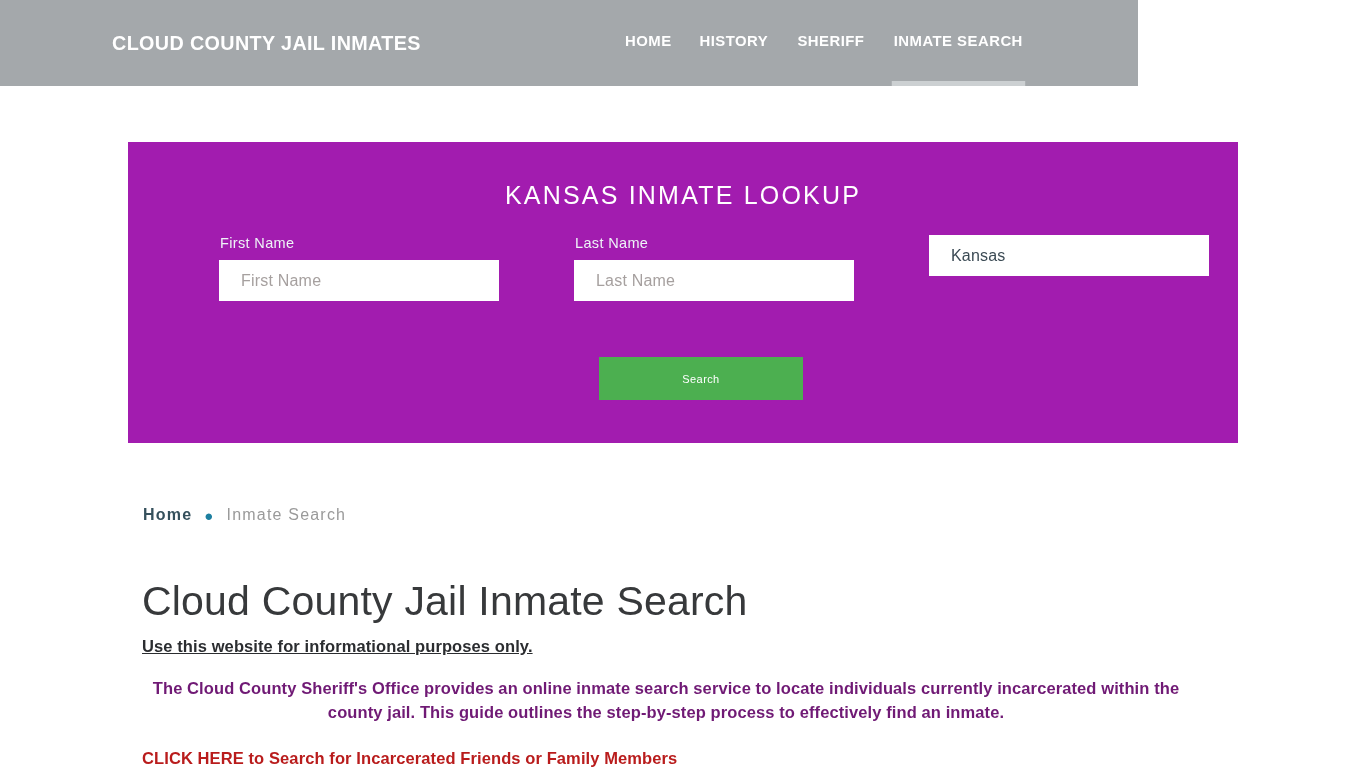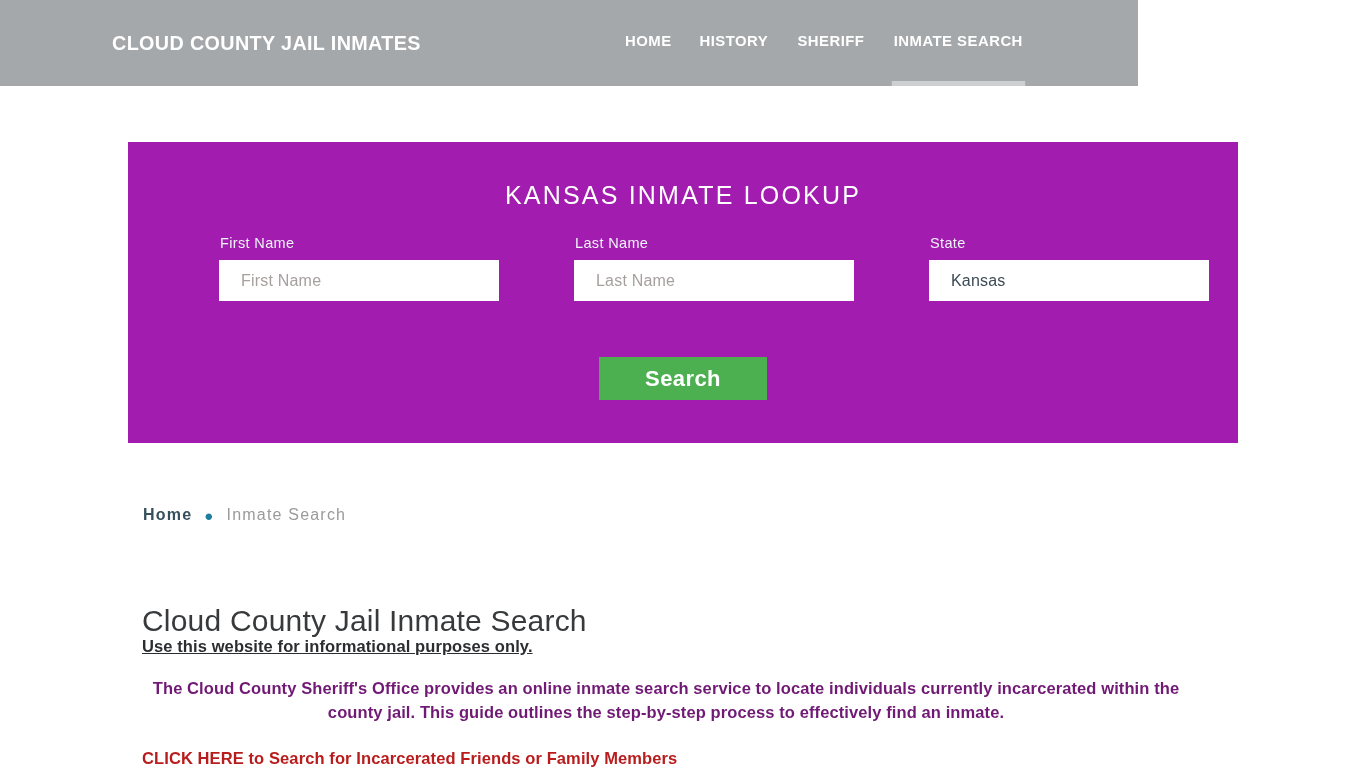--- a/index.html
+++ b/index.html
@@ -152,28 +152,28 @@
     letter-spacing: 0.2px;
     -webkit-appearance: none;
     appearance: none;
     cursor: pointer;
   }
 
   .search-button {
     position: absolute;
     left: 471px;
     top: 215px;
-    width: 168px;
+    width: 204px;
     height: 43px;
     background: #4caf50;
     border: none;
     cursor: pointer;
     font-family: "Liberation Sans Narrow", "Liberation Sans", sans-serif;
-    font-size: 22px;
-    font-weight: bold;
+    font-size: 11px;
+    font-weight: normal;
     letter-spacing: 0.4px;
     color: #ffffff;
   }
 
   
   .breadcrumb {
     position: absolute;
     left: 143px;
     top: 506px;
     display: flex;
@@ -195,23 +195,23 @@
     line-height: 1;
   }
   .crumb-current {
     color: #9a9a9a;
   }
 
   
   .page-title {
     position: absolute;
     left: 142px;
-    top: 604px;
-    font-family: "Liberation Sans Narrow", "Liberation Sans", sans-serif;
-    font-size: 30px;
+    top: 578px;
+    font-family: "Liberation Sans Narrow", "Liberation Sans", sans-serif;
+    font-size: 41px;
     font-weight: normal;
     color: #37393b;
     letter-spacing: 0.2px;
     white-space: nowrap;
   }
 
   .lead-text {
     position: absolute;
     left: 142px;
     top: 637px;
@@ -276,21 +276,20 @@
       <label class="field-label">First Name</label>
       <input class="field-input" type="text" placeholder="First Name" style="">
     </div>
 
     <div class="field field--last">
       <label class="field-label">Last Name</label>
       <input class="field-input" type="text" placeholder="Last Name" style="">
     </div>
 
     <div class="field field--state">
-      <label class="field-label">State</label>
       <select class="field-select">
         <option>Kansas</option>
       </select>
     </div>
 
   </div>
 
   <button class="search-button">Search</button>
 </section>
 

